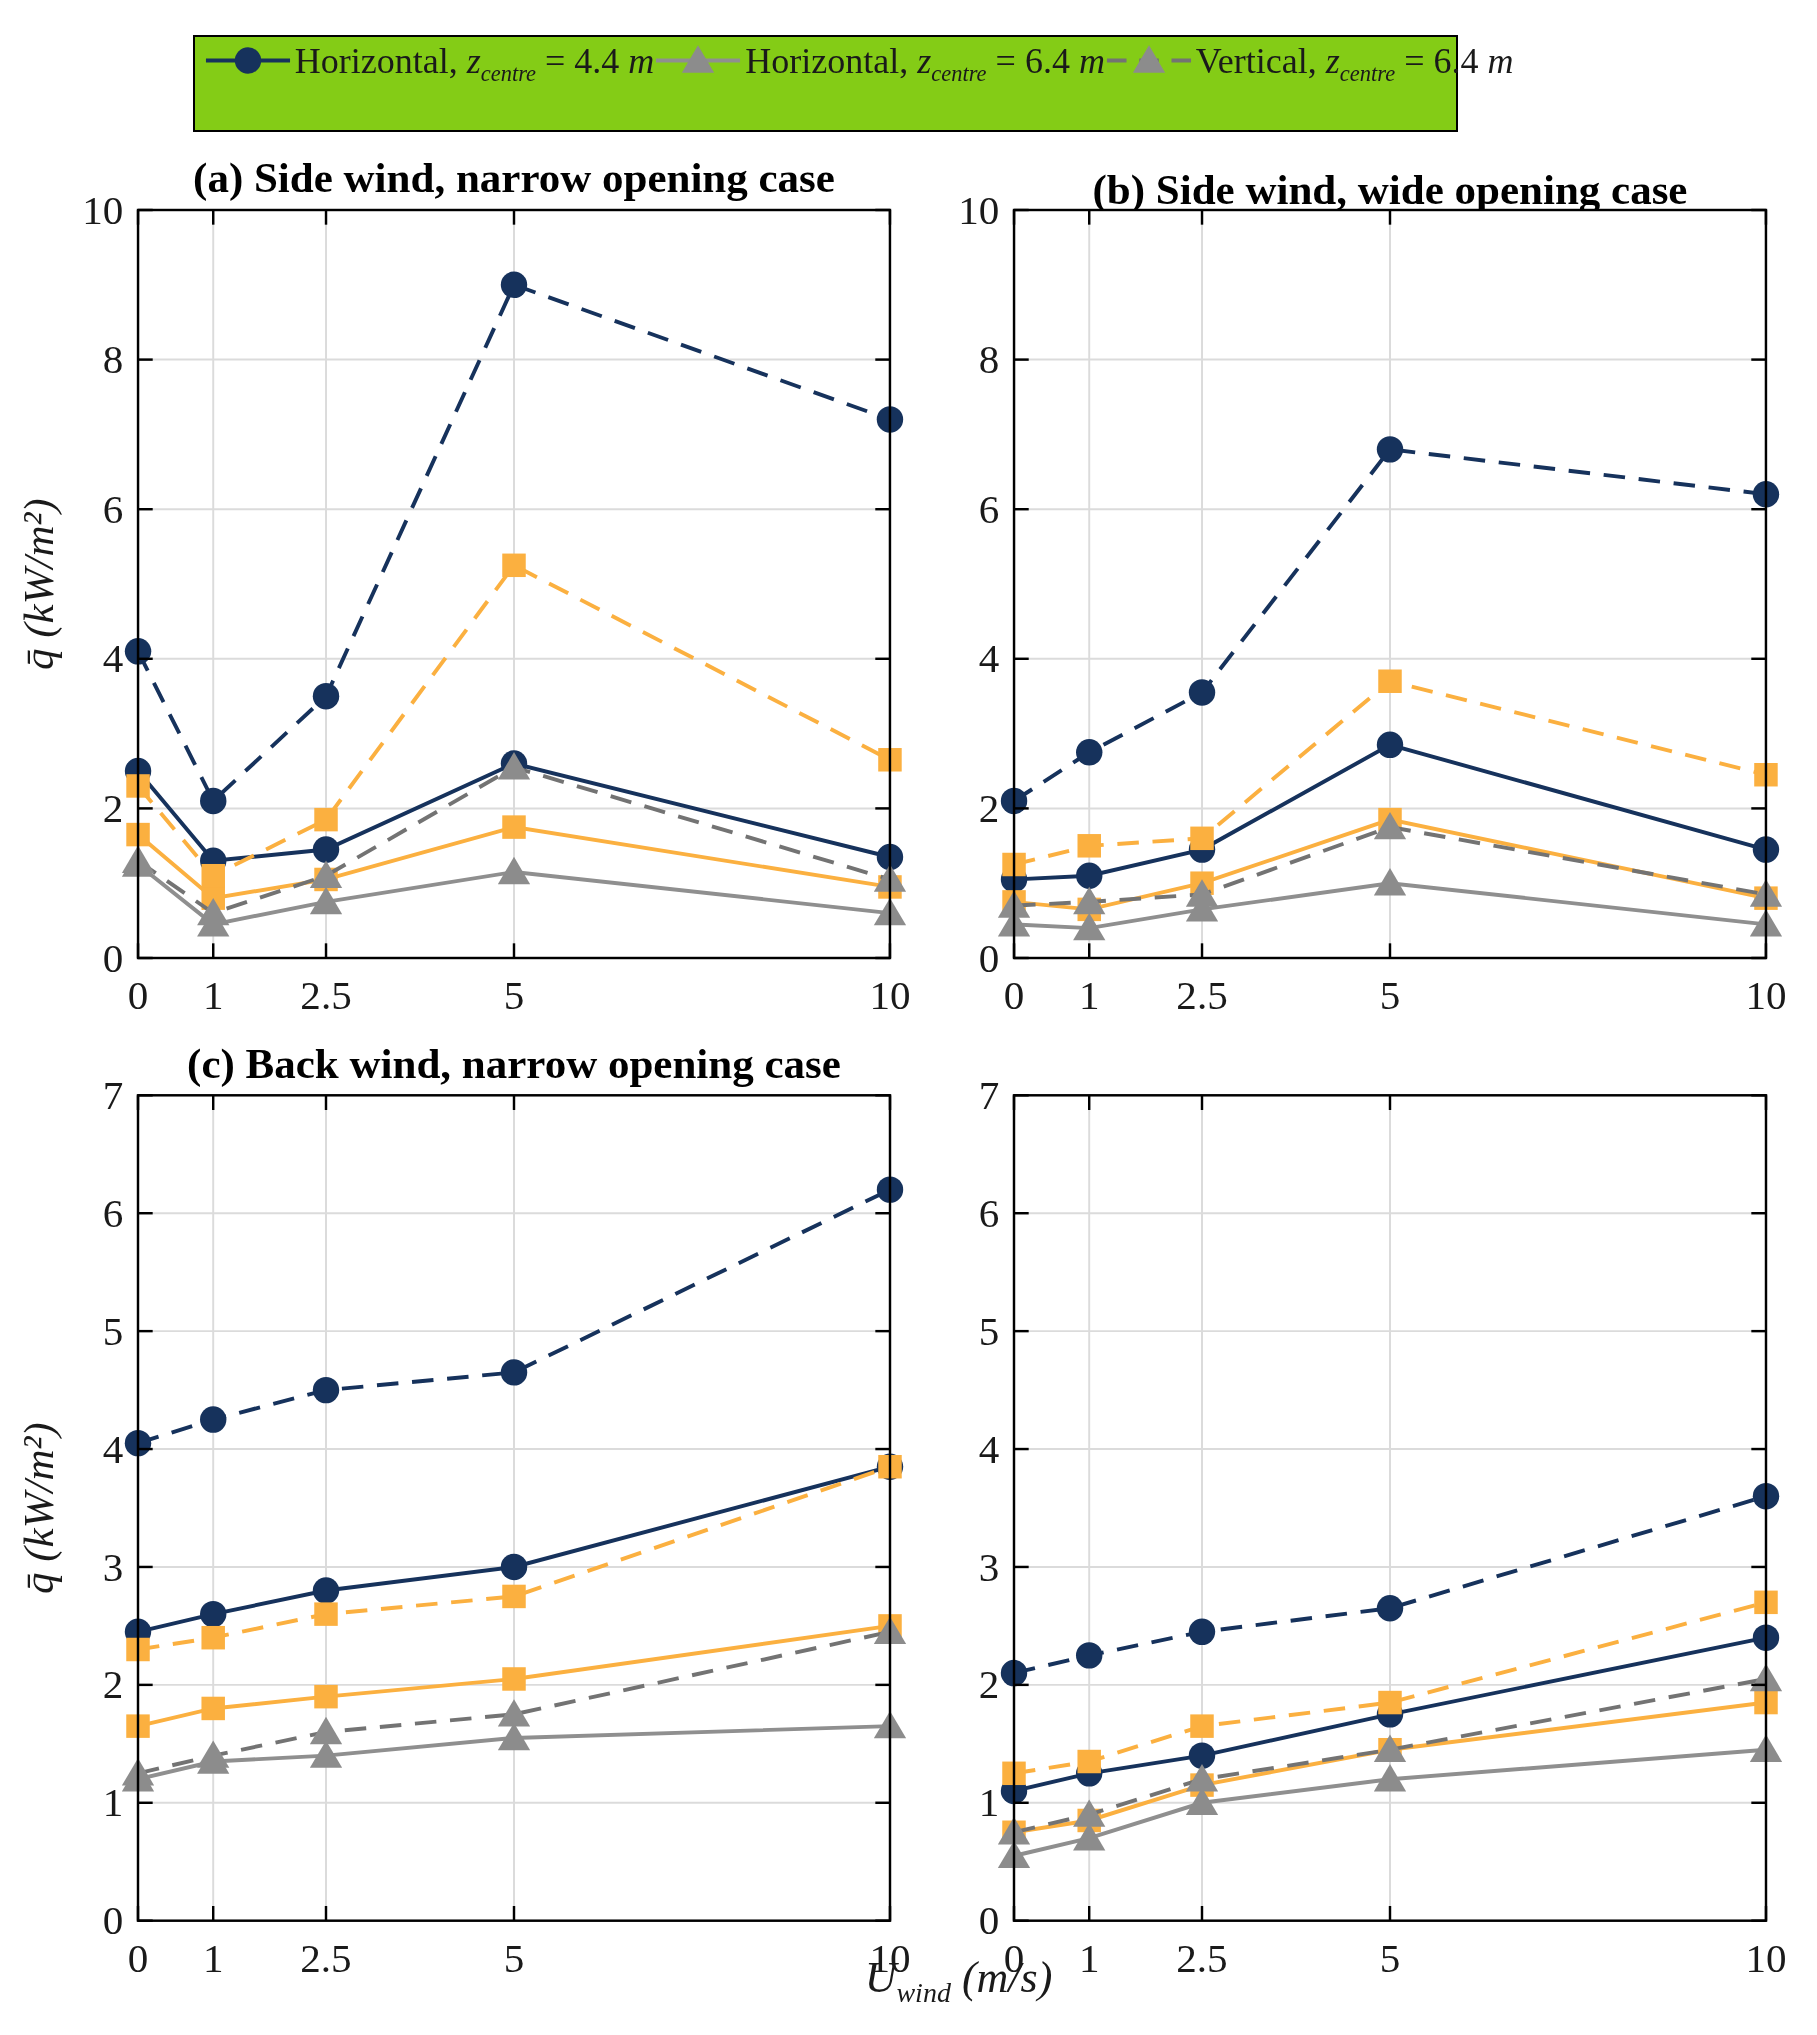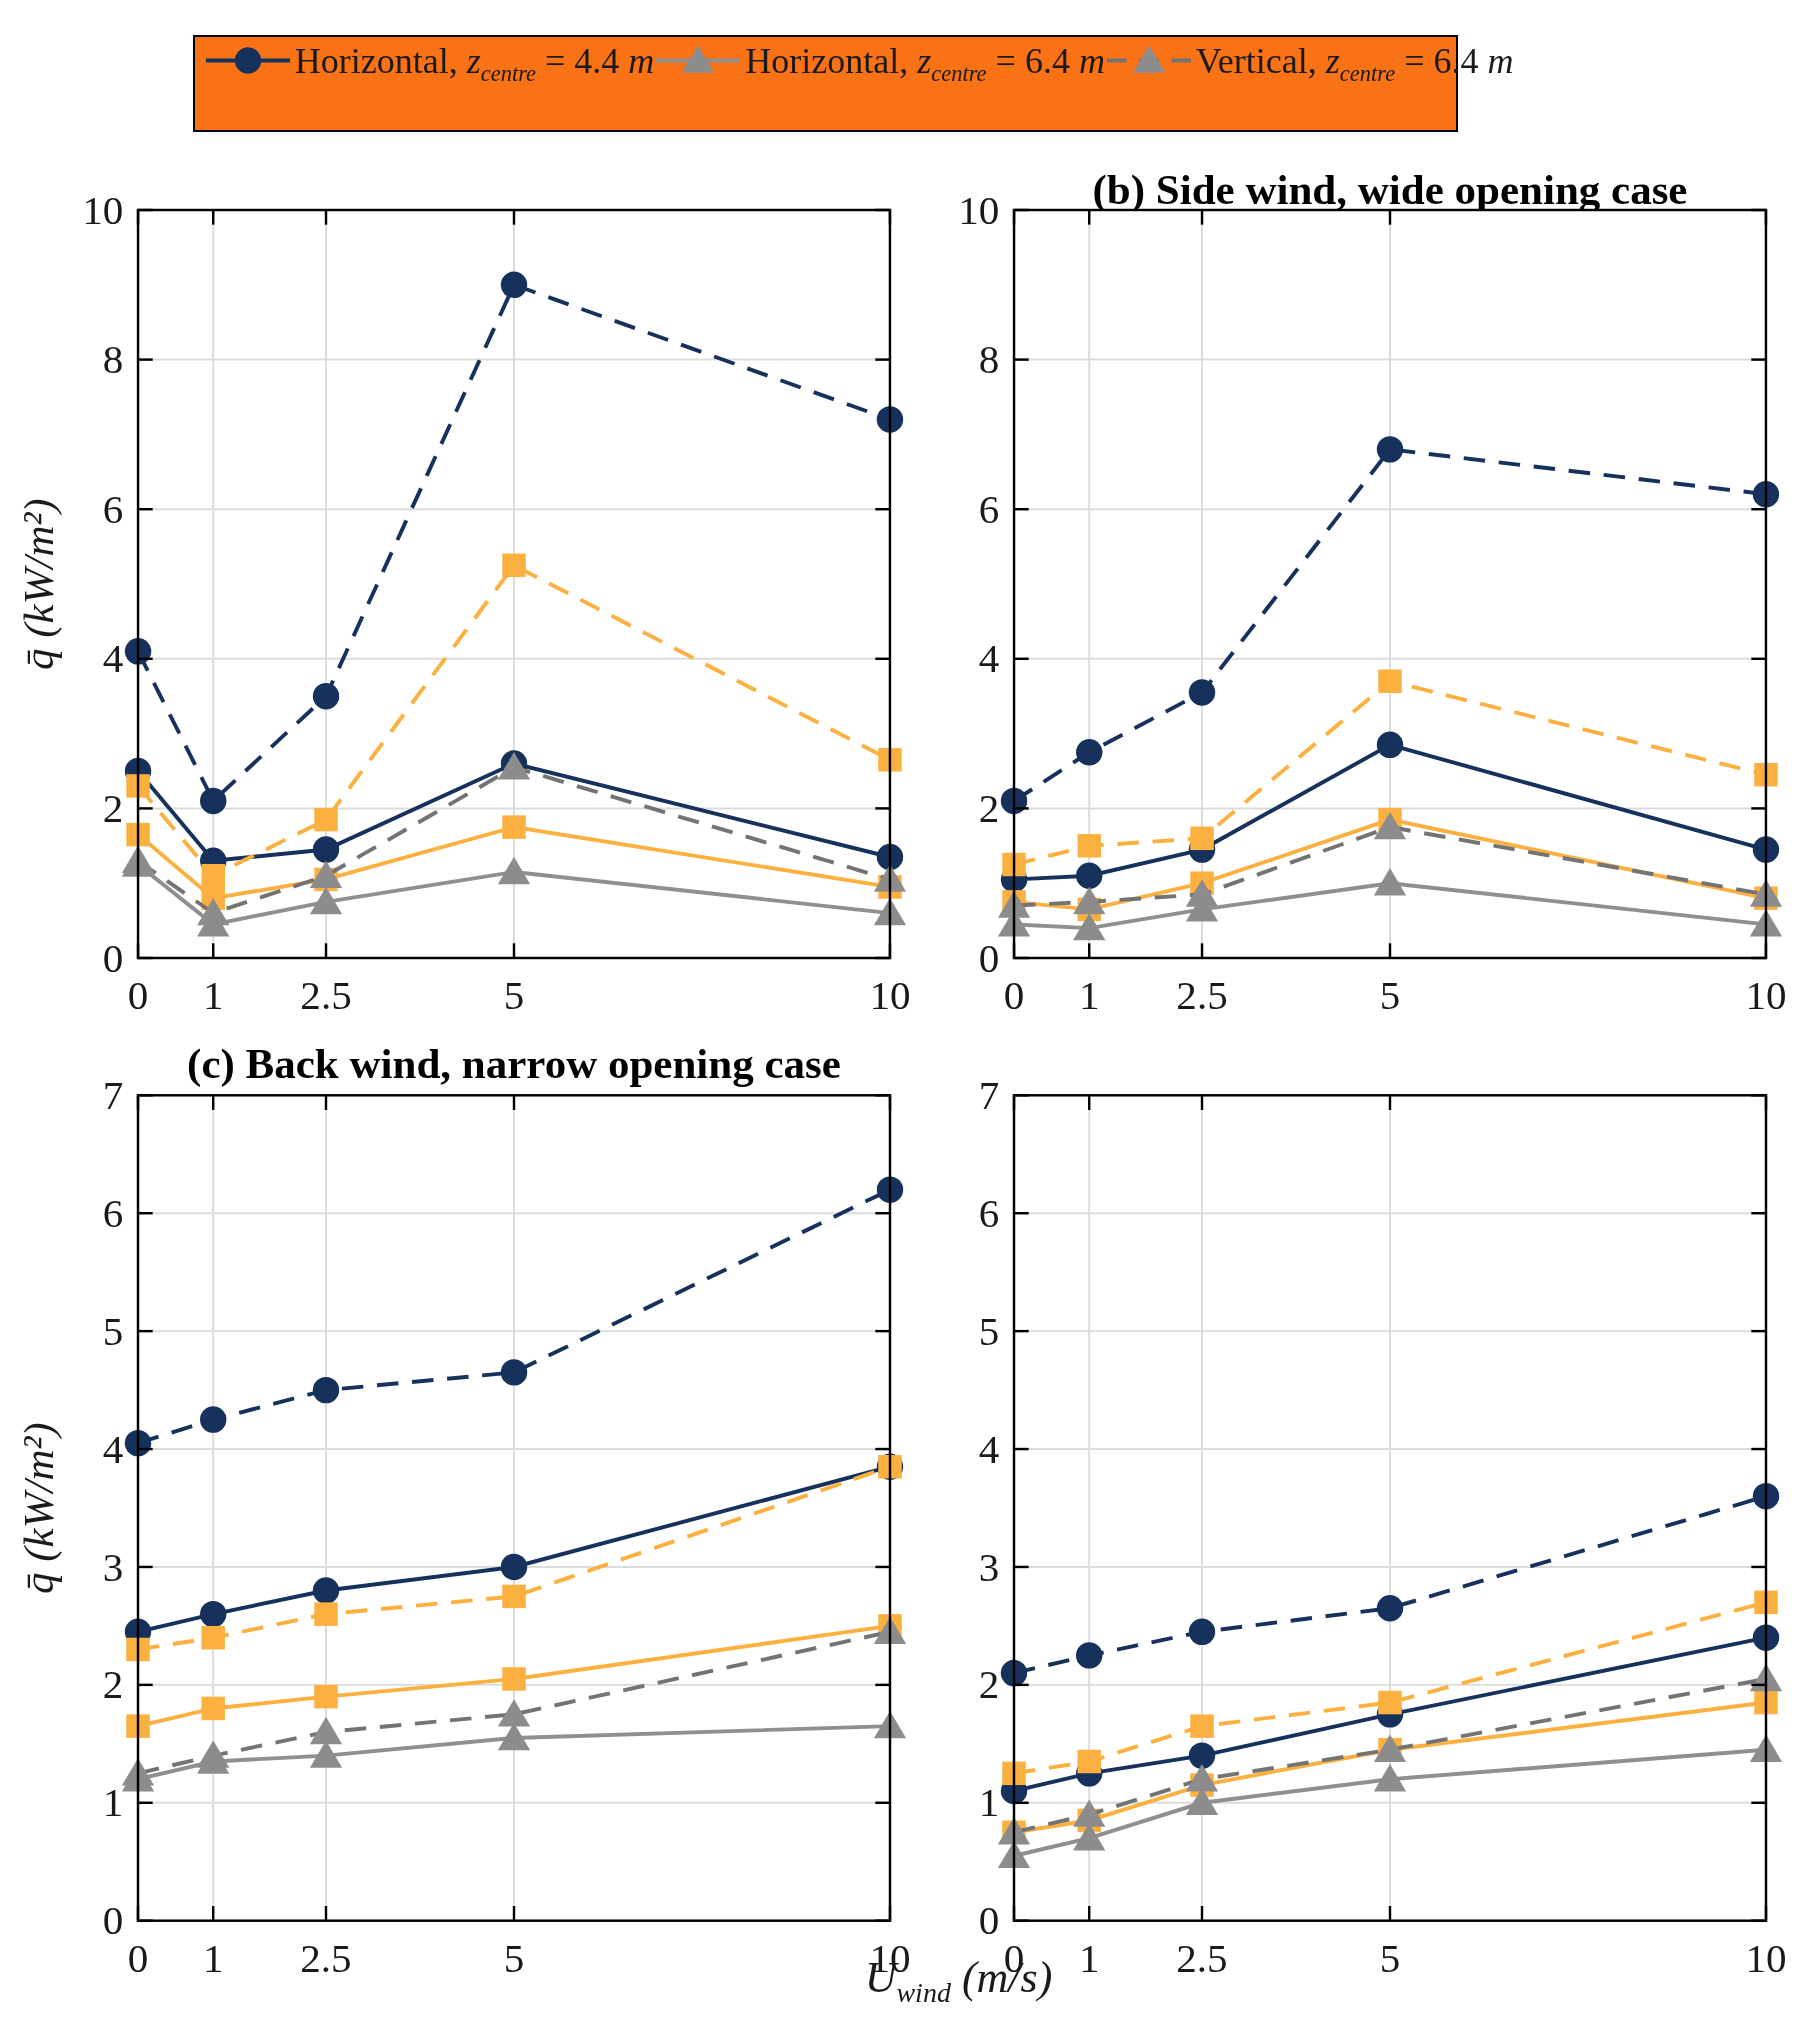--- a/index.html
+++ b/index.html
@@ -1,20 +1,20 @@
 <!DOCTYPE html>
 <html style="font-size:7.8px"><head>
 <meta charset="utf-8">
 <style>
   html,body{margin:0;padding:0;background:#ffffff;}
   body{width:1817px;height:2035px;position:relative;font-family:"Liberation Serif","DejaVu Serif",serif;color:#1a1a1a;}
   .figure{position:absolute;inset:0;}
   
   .legend{position:absolute;left:193px;top:35px;width:1265px;height:97px;border:2.9px solid #000;box-sizing:border-box;
-          display:grid;grid-template-columns:1.03fr 1fr .97fr;grid-template-rows:1fr 1fr;align-items:center;padding:0 4.9px 0 8.8px;background:#f97316;}
+          display:grid;grid-template-columns:1.03fr 1fr .97fr;grid-template-rows:1fr 1fr;align-items:center;padding:0 4.9px 0 8.8px;background:#84cc16;}
   .legend-item{display:flex;align-items:center;gap:2.9px;white-space:nowrap;font-size:36px;}
   .legend-item svg{flex:0 0 auto;}
   .legend-item sub{font-size:22.5px;line-height:0;}
   
   .plot-title{position:absolute;text-align:center;font-weight:bold;font-size:43px;line-height:54px;height:54px;color:#000;}
   
   .ylabel{position:absolute;width:59px;display:flex;align-items:center;justify-content:center;
           writing-mode:vertical-rl;transform:rotate(180deg);font-style:italic;font-size:43px;color:#1a1a1a;}
   .xlabel{position:absolute;left:144px;width:1629px;top:1952px;text-align:center;font-size:44px;font-style:italic;color:#1a1a1a;}
   .xlabel sub{font-size:28px;line-height:0;}
@@ -43,20 +43,21 @@
       </div>
       <div class="legend-item">
         <svg width="88" height="47" viewBox="0 0 180 96">
           <line x1="4" y1="48" x2="176" y2="48" stroke="#737373" stroke-width="8" stroke-dasharray="40 26"></line>
           <path d="M 90 17 L 57 73 L 123 73 Z" fill="#8C8C8C"></path>
         </svg>
         <span><span>Vertical, </span><i>z</i><sub><i>centre</i></sub><span> = 6.4 </span><i>m</i></span>
       </div>
     </div>
 
+  <div class="plot-title" style="left:138px;top:151px;width:752px;">(a) Side wind, narrow opening case</div>
   <div class="plot-title" style="left:1014px;top:151px;width:752px;margin-top:12px;">(b) Side wind, wide opening case</div>
   <div class="plot-title" style="left:138px;top:1037px;width:752px;font-family:Liberation Serif, serif;">(c) Back wind, narrow opening case</div>
 
   <div class="ylabel" style="left:8.8px;top:210px;height:748px;">q̄ (kW/m²)</div>
   <div class="ylabel" style="left:8.8px;top:1095px;height:826px;">q̄ (kW/m²)</div>
 
   <div class="xlabel"><i>U</i><sub><i>wind</i></sub><i> (m/s)</i></div>
 
   <div id="plots">
       <svg class="chart" width="752" height="748" style="left: 138px; top: 210px;" viewBox="0 0 1537 1529">

